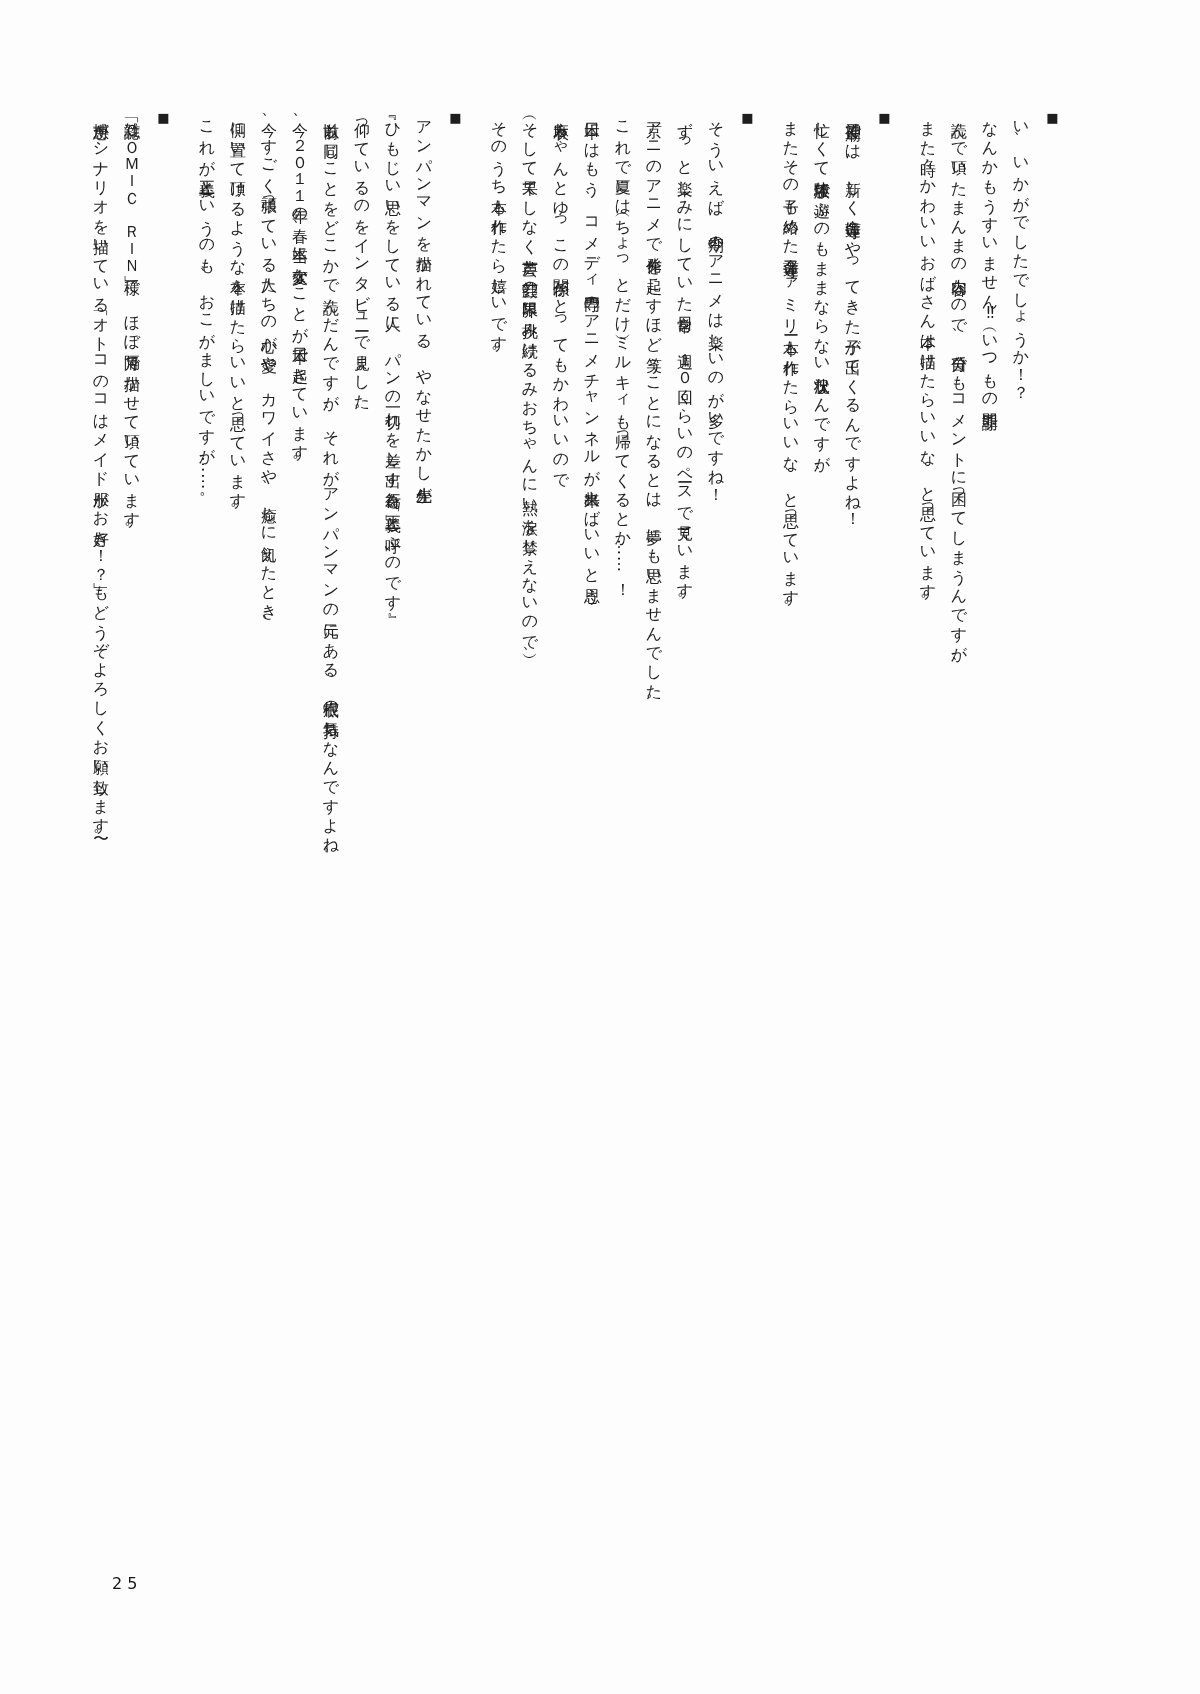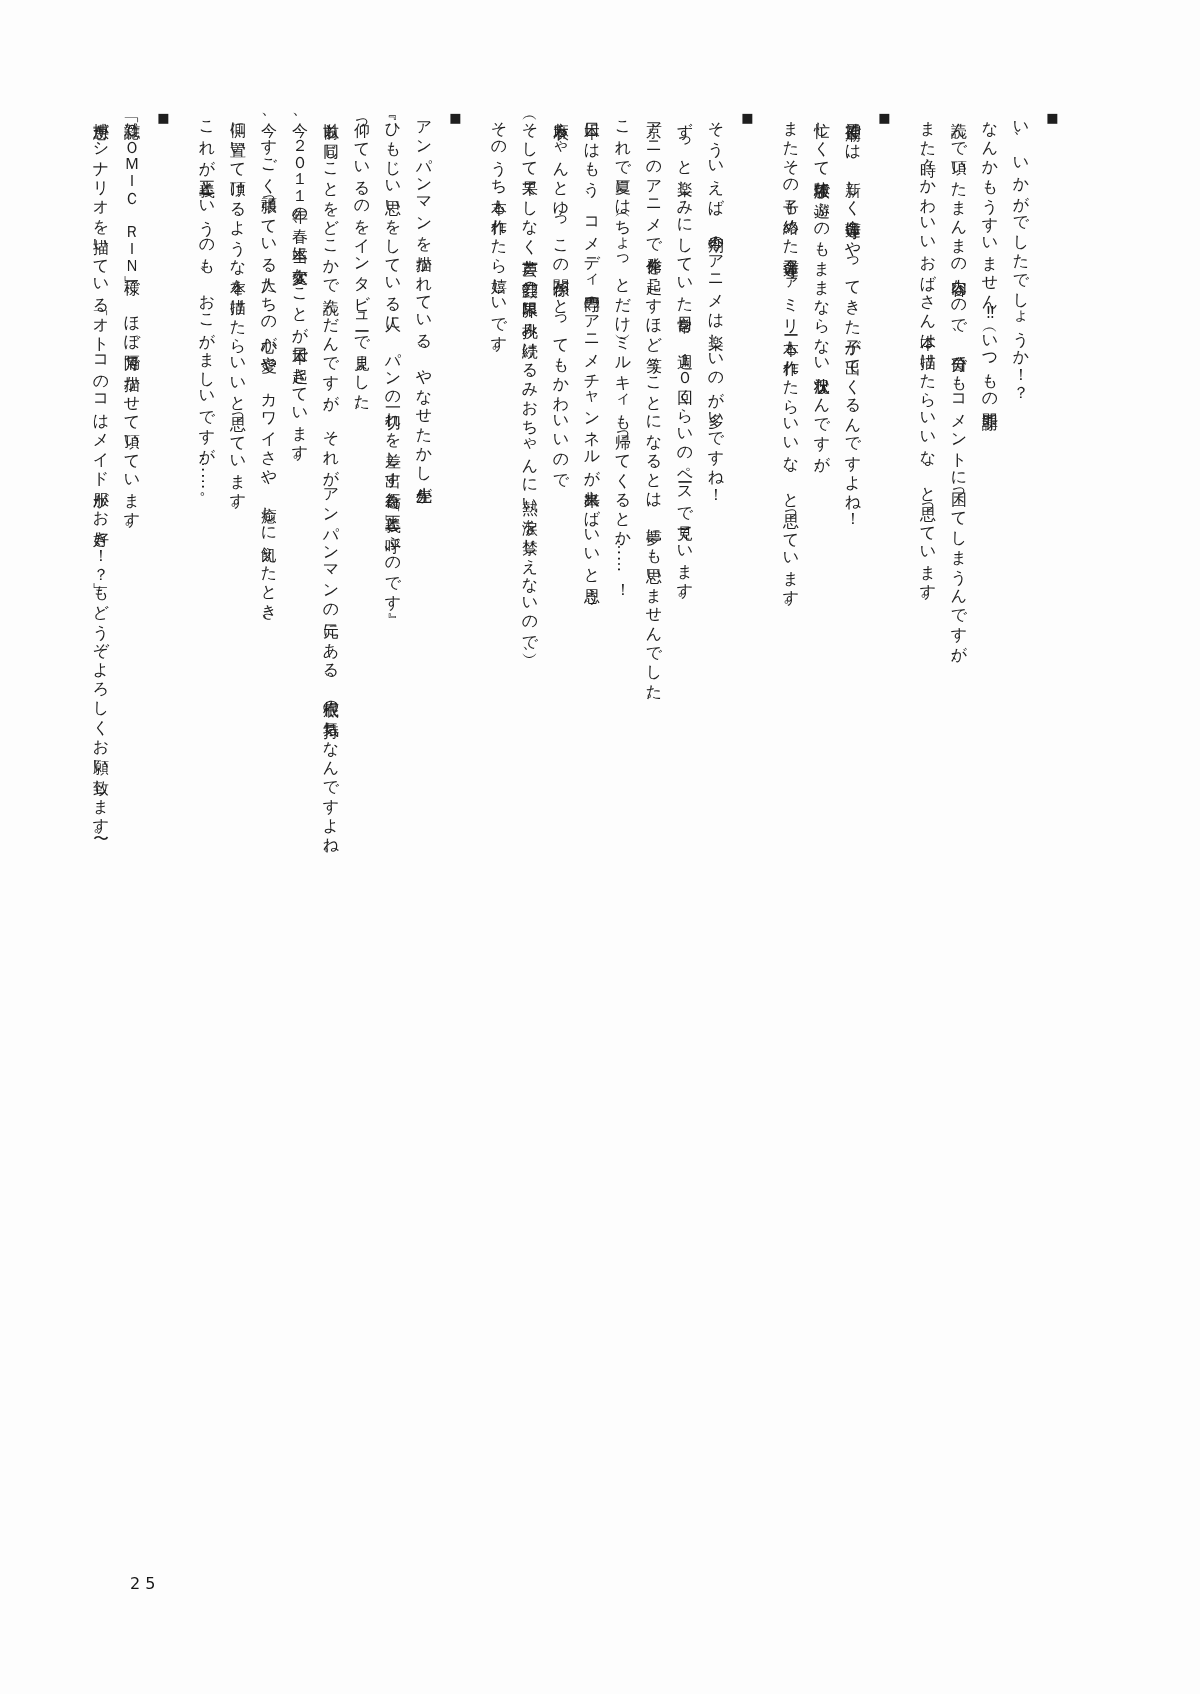--- a/index.html
+++ b/index.html
@@ -47,21 +47,20 @@
     margin-block-end: 3px;
   }
   .page-number {
     position: absolute;
     left: 112px;
     top: 1574px;
     font-size: 16px;
     letter-spacing: 5px;
     color: #161616;
     font-family: "DejaVu Sans", sans-serif;
-    margin-left: 18px;
   }
 </style>
 </head>
 <body>
 
 <div class="page">
   <div class="afterword">
       <section>
         <div class="bullet">■</div>
         <p>い、いかがでしたでしょうか！？</p>

